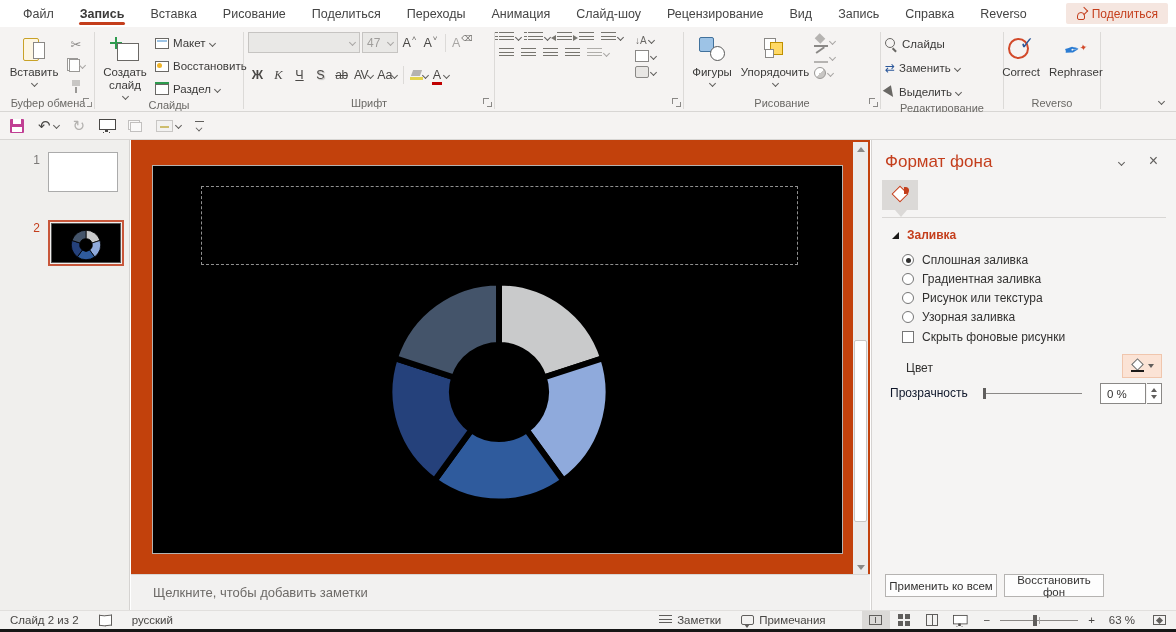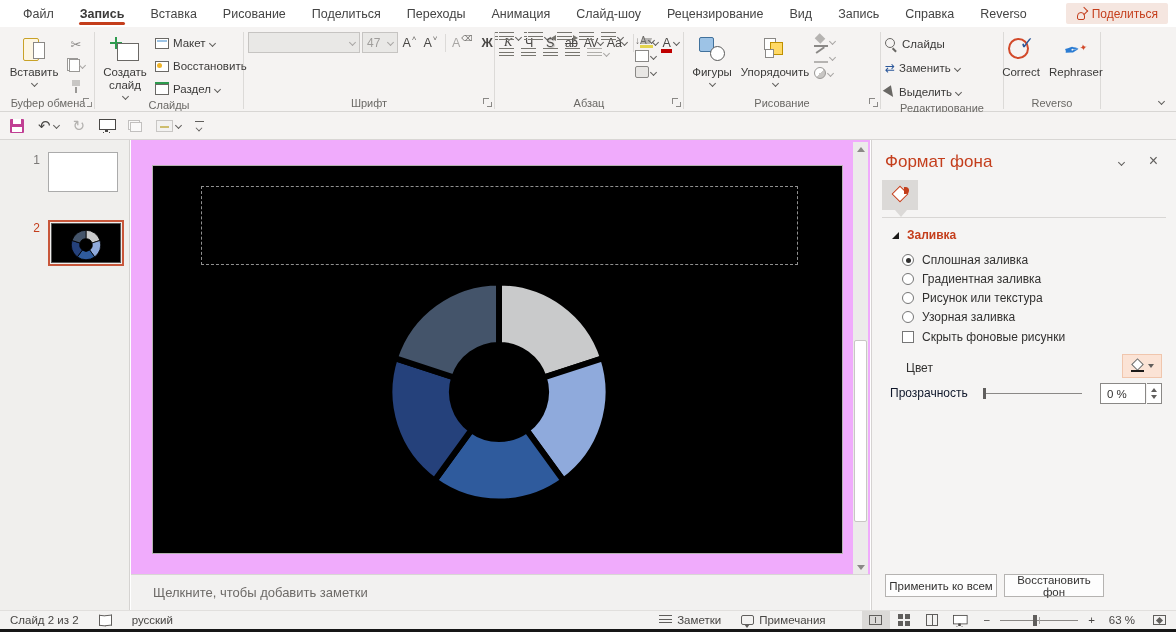--- a/index.html
+++ b/index.html
@@ -51,21 +51,21 @@
   .ic-newslide { position:relative; width:28px; height:24px; }
   .ic-newslide .frame { position:absolute; right:0; bottom:0; width:22px; height:18px; border:1.3px solid #6a6865; background:#fff; }
   .ic-newslide .plusv { position:absolute; left:4px; top:0; width:2px; height:12px; background:#2e9b4e; }
   .ic-newslide .plush { position:absolute; left:-1px; top:5px; width:12px; height:2px; background:#2e9b4e; }
   .ic-slide-sm { width:14px; height:11px; border:1.1px solid #6a6865; background:#fff; position:relative; flex:none; }
   .ic-slide-sm.top::before { content:""; position:absolute; left:1px; top:1px; right:1px; height:2.5px; background:#9cc3e5; }
   .ic-slide-sm.green::after { content:""; position:absolute; left:-1px; top:-3px; right:-1px; height:2px; background:#2e9b4e; }
   .ic-slide-sm.star::before { content:""; position:absolute; left:1px; top:1px; width:5px; height:5px; background:#f0b429; border-radius:50%; }
 
   
-  .fontgrid { display:flex; flex-direction:row; gap:4px; }
+  .fontgrid { display:flex; flex-direction:column; gap:12px; }
   .frow { display:flex; align-items:center; gap:2px; }
   .combo { height:21px; background:#e9e8e6; border:1px solid #c6c4c2; display:flex; align-items:center; justify-content:space-between; padding:0 4px; color:#9f9d9b; }
   .combo.name { width:112px; }
   .combo.size { width:36px; }
   .fbtn { min-width:19px; height:20px; display:flex; align-items:center; justify-content:center; font-size:12.5px; color:#4a4846; padding:0 1px; }
   .fbtn .sup { font-size:8px; margin-left:1px; margin-top:-8px; color:#6a6865; }
   .g-bold { font-weight:bold; }
   .g-italic { font-style:italic; font-family:"Liberation Serif",serif; }
   .g-under { text-decoration:underline; }
   .g-shadow { text-shadow:1px 1px 1px #b5b3b1; }
@@ -144,21 +144,21 @@
   
   #thumbs { position:absolute; left:0; top:140px; width:130px; height:470px; background:#f0efed; border-right:1px solid #d5d3d1; }
   .thumb-row { position:absolute; display:flex; gap:8px; }
   .tnum { width:14px; text-align:right; font-size:12px; color:#7a7876; padding-top:1px; }
   .tnum.sel { color:var(--accent); }
   .thumb { width:70px; height:40px; background:#fff; border:1px solid #ababab; }
   .thumb-sel-wrap { border:2px solid #c8573b; padding:1px; background:#f0efed; }
   .thumb.dark { background:#000; border:1px solid #555; position:relative; }
   .thumb.dark svg { position:absolute; left:50%; top:56%; transform:translate(-50%,-50%); }
 
-  #editor { position:absolute; left:131px; top:140px; width:739px; height:470px; background:#f0abfc; }
+  #editor { position:absolute; left:131px; top:140px; width:739px; height:470px; background:#c2410c; }
   #slide-canvas { position:absolute; left:21px; top:25px; width:691px; height:389px; background:#000; border:1px solid #b5b3b1; }
   #title-ph { position:absolute; left:48px; top:20px; width:597px; height:79px; border:1px dashed #8f8f8f; }
   #slide-canvas svg.main { position:absolute; left:227px; top:107px; }
 
   .vscroll { position:absolute; right:2px; top:2px; width:15px; height:432px; background:#ecebea; }
   .vs-arrow { position:absolute; left:0; width:15px; height:14px; display:flex; align-items:center; justify-content:center; }
   .tri-up { width:0; height:0; border-left:4px solid transparent; border-right:4px solid transparent; border-bottom:5px solid #8a8886; }
   .tri-dn { width:0; height:0; border-left:4px solid transparent; border-right:4px solid transparent; border-top:5px solid #8a8886; }
   .vs-thumb { position:absolute; left:1px; width:13px; top:198px; height:182px; background:#fff; border:1px solid #c8c6c4; border-radius:2px; }
   .pagebtn { position:absolute; right:2px; width:15px; height:14px; display:flex; align-items:center; justify-content:center; flex-direction:column; gap:1px; }
@@ -432,21 +432,20 @@
           <div class="pbtn">
               <span class="ic-box"></span>
               <span class="chev"></span>
             </div>
           <div class="pbtn">
               <span class="ic-box" style="border-radius:2px;background:#e8e6e4"></span>
               <span class="chev"></span>
             </div>
         </div>
       </div>
-      <div class="glabel">Абзац</div>
       <span class="launcher"></span>
     </div>
     <div class="gdiv"></div>
 
     <div class="rgroup" style="width:196px">
       <div class="gbody">
         <div class="bigbtn" style="width:48px">
           <span class="bicon">
               <span class="ic-shapes">
                 <span class="sq2"></span>

